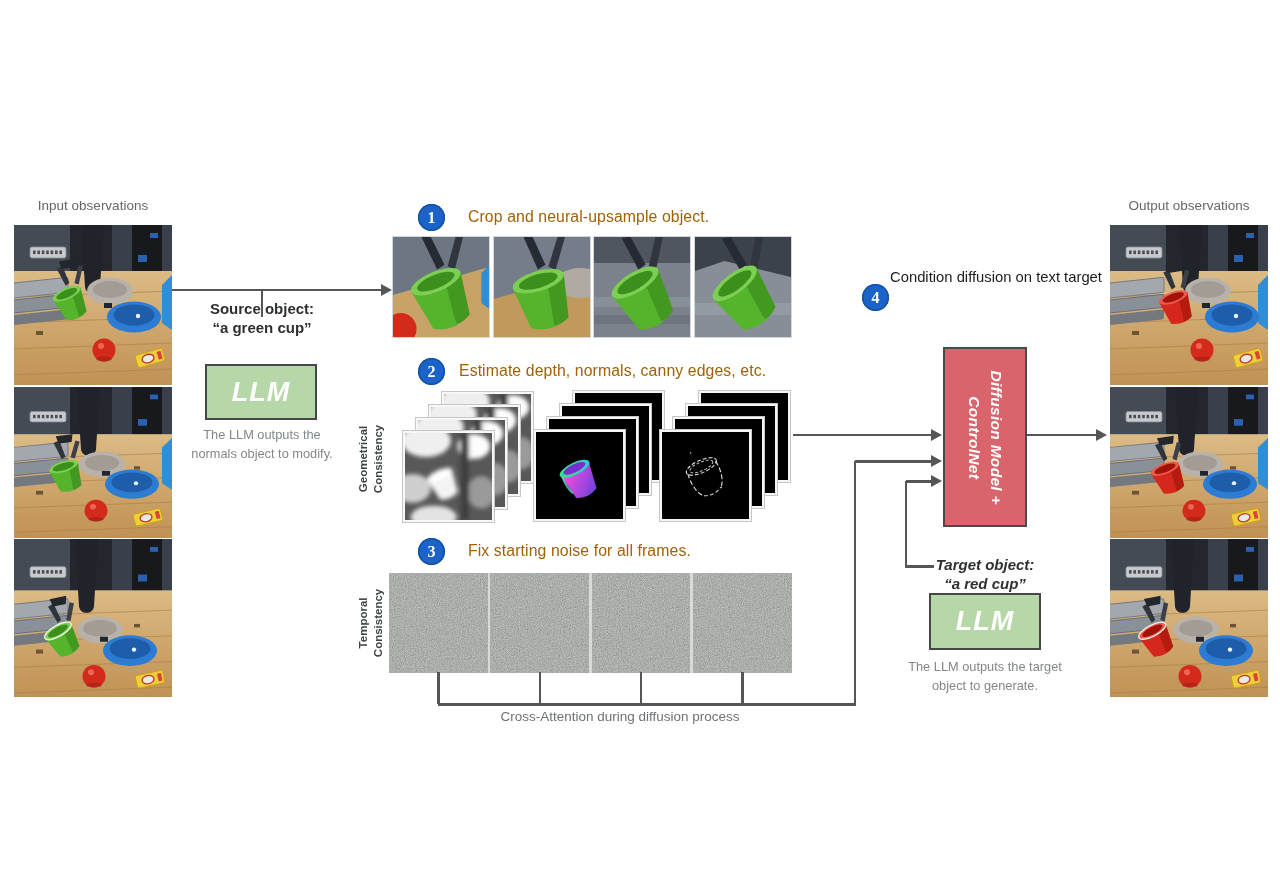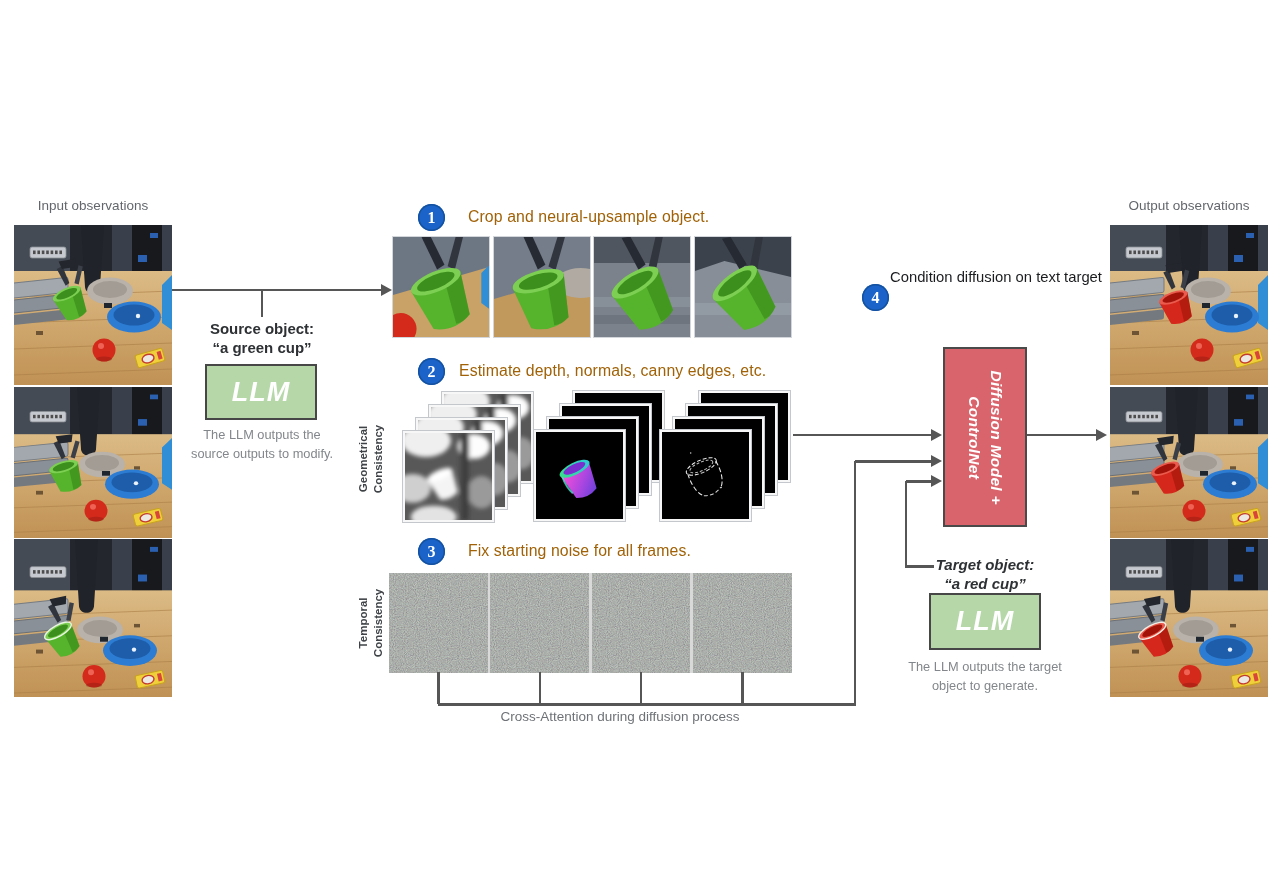--- a/index.html
+++ b/index.html
@@ -251,30 +251,30 @@
     <path d="M-7,-27 h17 l-2,8 h-13 Z" fill="#23262c"></path>
         </g>
   </svg>
     </div>
   </div>
 
 <div class="line" style="left:172px;top:288.7px;width:210px;height:2.6px;"></div>
 <div class="ah" style="left:381px;top:283.5px;"></div>
 <div class="line" style="left:260.7px;top:291px;width:2.6px;height:26px;"></div>
 
-<div class="blabel" style="left:187px;top:320px;width:150px;">
+<div class="blabel" style="left:187px;top:300px;width:150px;">
   <div>Source object:</div>
   <div>“a green cup”</div>
 </div>
 <div class="llm" style="left:205px;top:364px;width:112px;height:56px;">
   <span>LLM</span>
 </div>
 <div class="cap" style="left:177px;top:426px;width:170px;">
   <div>The LLM outputs the</div>
-  <div>source outputs to modify.</div>
+  <div>normals object to modify.</div>
 </div>
 
 <div class="badge" style="left:418px;top:204px;">
   <span>1</span>
 </div>
 <div class="stitle" style="left:468px;top:208px;">Crop and neural-upsample object.</div>
 <div class="croprow" id="crop-row" style="left:393px;top:237px;width:398px;height:100px;">
     <div class="cell">
       <svg viewBox="0 0 98 100" preserveAspectRatio="none" xmlns="http://www.w3.org/2000/svg">
         <rect width="98" height="100" fill="#c9a268"></rect>

